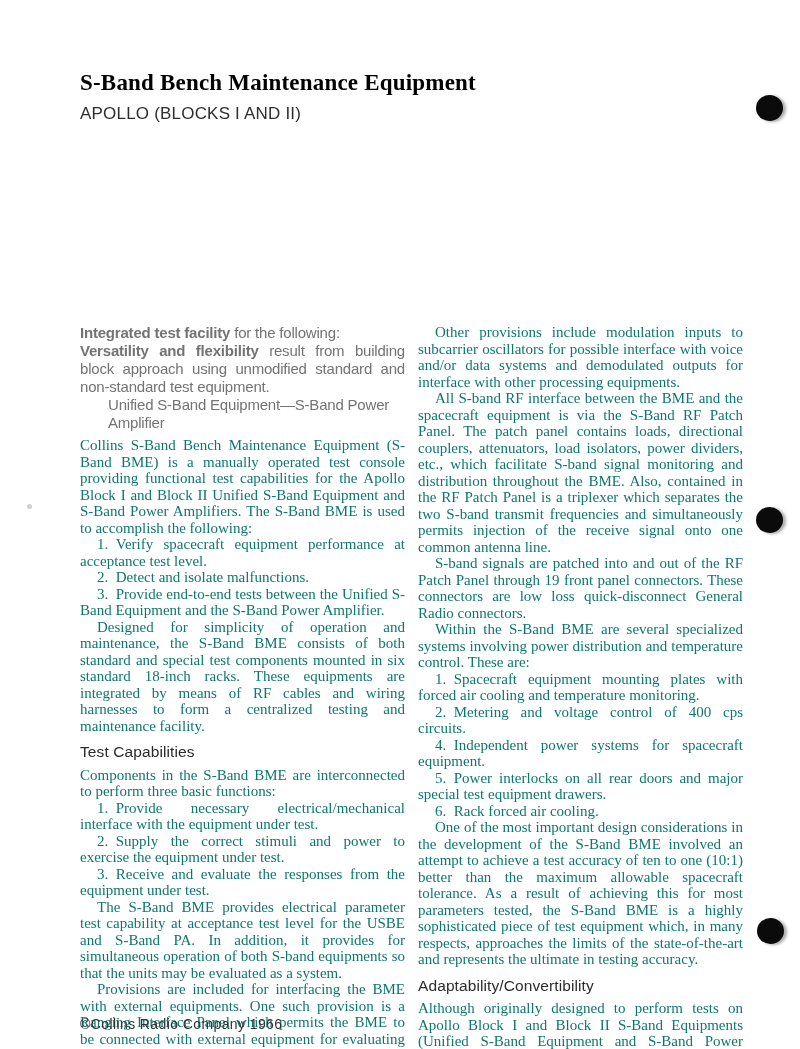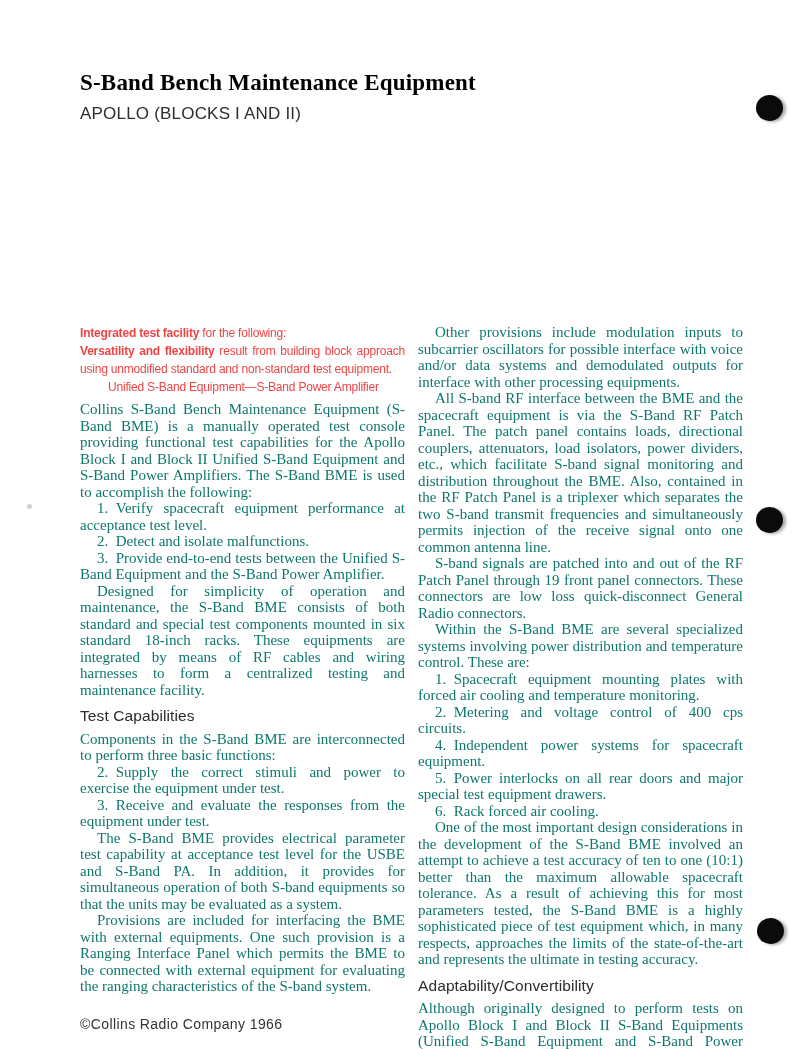--- a/index.html
+++ b/index.html
@@ -25,22 +25,22 @@
   }
   
   .columns {
     position:absolute; left:80px; top:324px;
     display:flex; gap:13px; color:#262626;
   }
   .col { width:325px; }
   p { margin:0; }
   .sans {
     font-family:"Liberation Sans", sans-serif;
-    font-size:12px; line-height:18px;
-    letter-spacing:-0.2px; color:#ef4444;
+    font-size:15px; line-height:18px;
+    letter-spacing:-0.2px; color:#737373;
   }
   .sans b { font-weight:bold; }
   .indent2 { padding-left:28px; }
   .just { text-align:justify; }
   .body {
     font-family:"Liberation Serif", serif;
     font-size:15px; line-height:16.5px;
     text-align:justify; color:#0f766e;
   }
   .first { margin-top:5px; }
@@ -93,20 +93,21 @@
       <p class="sans indent2">Unified S-Band Equipment—S-Band Power Amplifier</p>
 
       <p class="body first">Collins S-Band Bench Maintenance Equipment (S-Band BME) is a manually operated test console providing functional test capabilities for the Apollo Block I and Block II Unified S-Band Equipment and S-Band Power Amplifiers. The S-Band BME is used to accomplish the following:</p>
       <p class="body li">1. Verify spacecraft equipment performance at acceptance test level.</p>
       <p class="body li">2. Detect and isolate malfunctions.</p>
       <p class="body li">3. Provide end-to-end tests between the Unified S-Band Equipment and the S-Band Power Amplifier.</p>
       <p class="body ind">Designed for simplicity of operation and maintenance, the S-Band BME consists of both standard and special test components mounted in six standard 18-inch racks. These equipments are integrated by means of RF cables and wiring harnesses to form a centralized testing and maintenance facility.</p>
 
       <h2 class="heading">Test Capabilities</h2>
       <p class="body">Components in the S-Band BME are interconnected to perform three basic functions:</p>
+      <p class="body li">1. Provide necessary electrical/mechanical interface with the equipment under test.</p>
       <p class="body li">2. Supply the correct stimuli and power to exercise the equipment under test.</p>
       <p class="body li">3. Receive and evaluate the responses from the equipment under test.</p>
       <p class="body ind">The S-Band BME provides electrical parameter test capability at acceptance test level for the USBE and S-Band PA. In addition, it provides for simultaneous operation of both S-band equipments so that the units may be evaluated as a system.</p>
       <p class="body ind">Provisions are included for interfacing the BME with external equipments. One such provision is a Ranging Interface Panel which permits the BME to be connected with external equipment for evaluating the ranging characteristics of the S-band system.</p>
     </section>
 
     <section class="col">
       <p class="body ind">Other provisions include modulation inputs to subcarrier oscillators for possible interface with voice and/or data systems and demodulated outputs for interface with other processing equipments.</p>
       <p class="body ind">All S-band RF interface between the BME and the spacecraft equipment is via the S-Band RF Patch Panel. The patch panel contains loads, directional couplers, attenuators, load isolators, power dividers, etc., which facilitate S-band signal monitoring and distribution throughout the BME. Also, contained in the RF Patch Panel is a triplexer which separates the two S-band transmit frequencies and simultaneously permits injection of the receive signal onto one common antenna line.</p>
       <p class="body ind">S-band signals are patched into and out of the RF Patch Panel through 19 front panel connectors. These connectors are low loss quick-disconnect General Radio connectors.</p>

